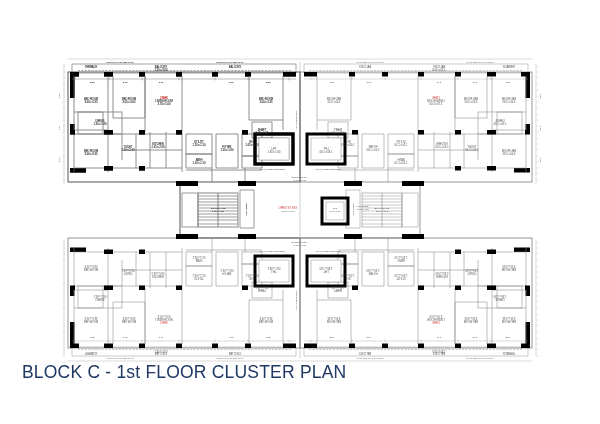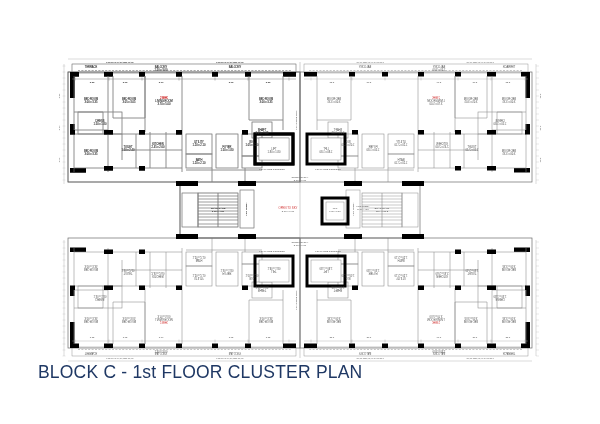--- a/index.html
+++ b/index.html
@@ -3,21 +3,21 @@
 <meta charset="utf-8">
 <style>
   html,body{margin:0;padding:0;background:#fff;}
   body{width:600px;height:424px;position:relative;overflow:hidden;
        font-family:"Liberation Sans",sans-serif;-webkit-font-smoothing:antialiased;}
 
   
   #plan{position:absolute;left:0;top:0;width:600px;height:424px;}
 
   
-  #title{position:absolute;left:38px;top:362px;
+  #title{position:absolute;left:22px;top:362px;
          font-size:17.5px;letter-spacing:.2px;color:#1f3864;
          font-family:"Liberation Sans",sans-serif;white-space:nowrap;}
 
   
   .rm{font-family:"Liberation Sans",sans-serif;fill:#4a4a4a;}
   .rmr{font-family:"Liberation Sans",sans-serif;fill:#d03030;}
   .dim{font-family:"Liberation Sans",sans-serif;fill:#555;}
 </style>
 </head>
 <body>

